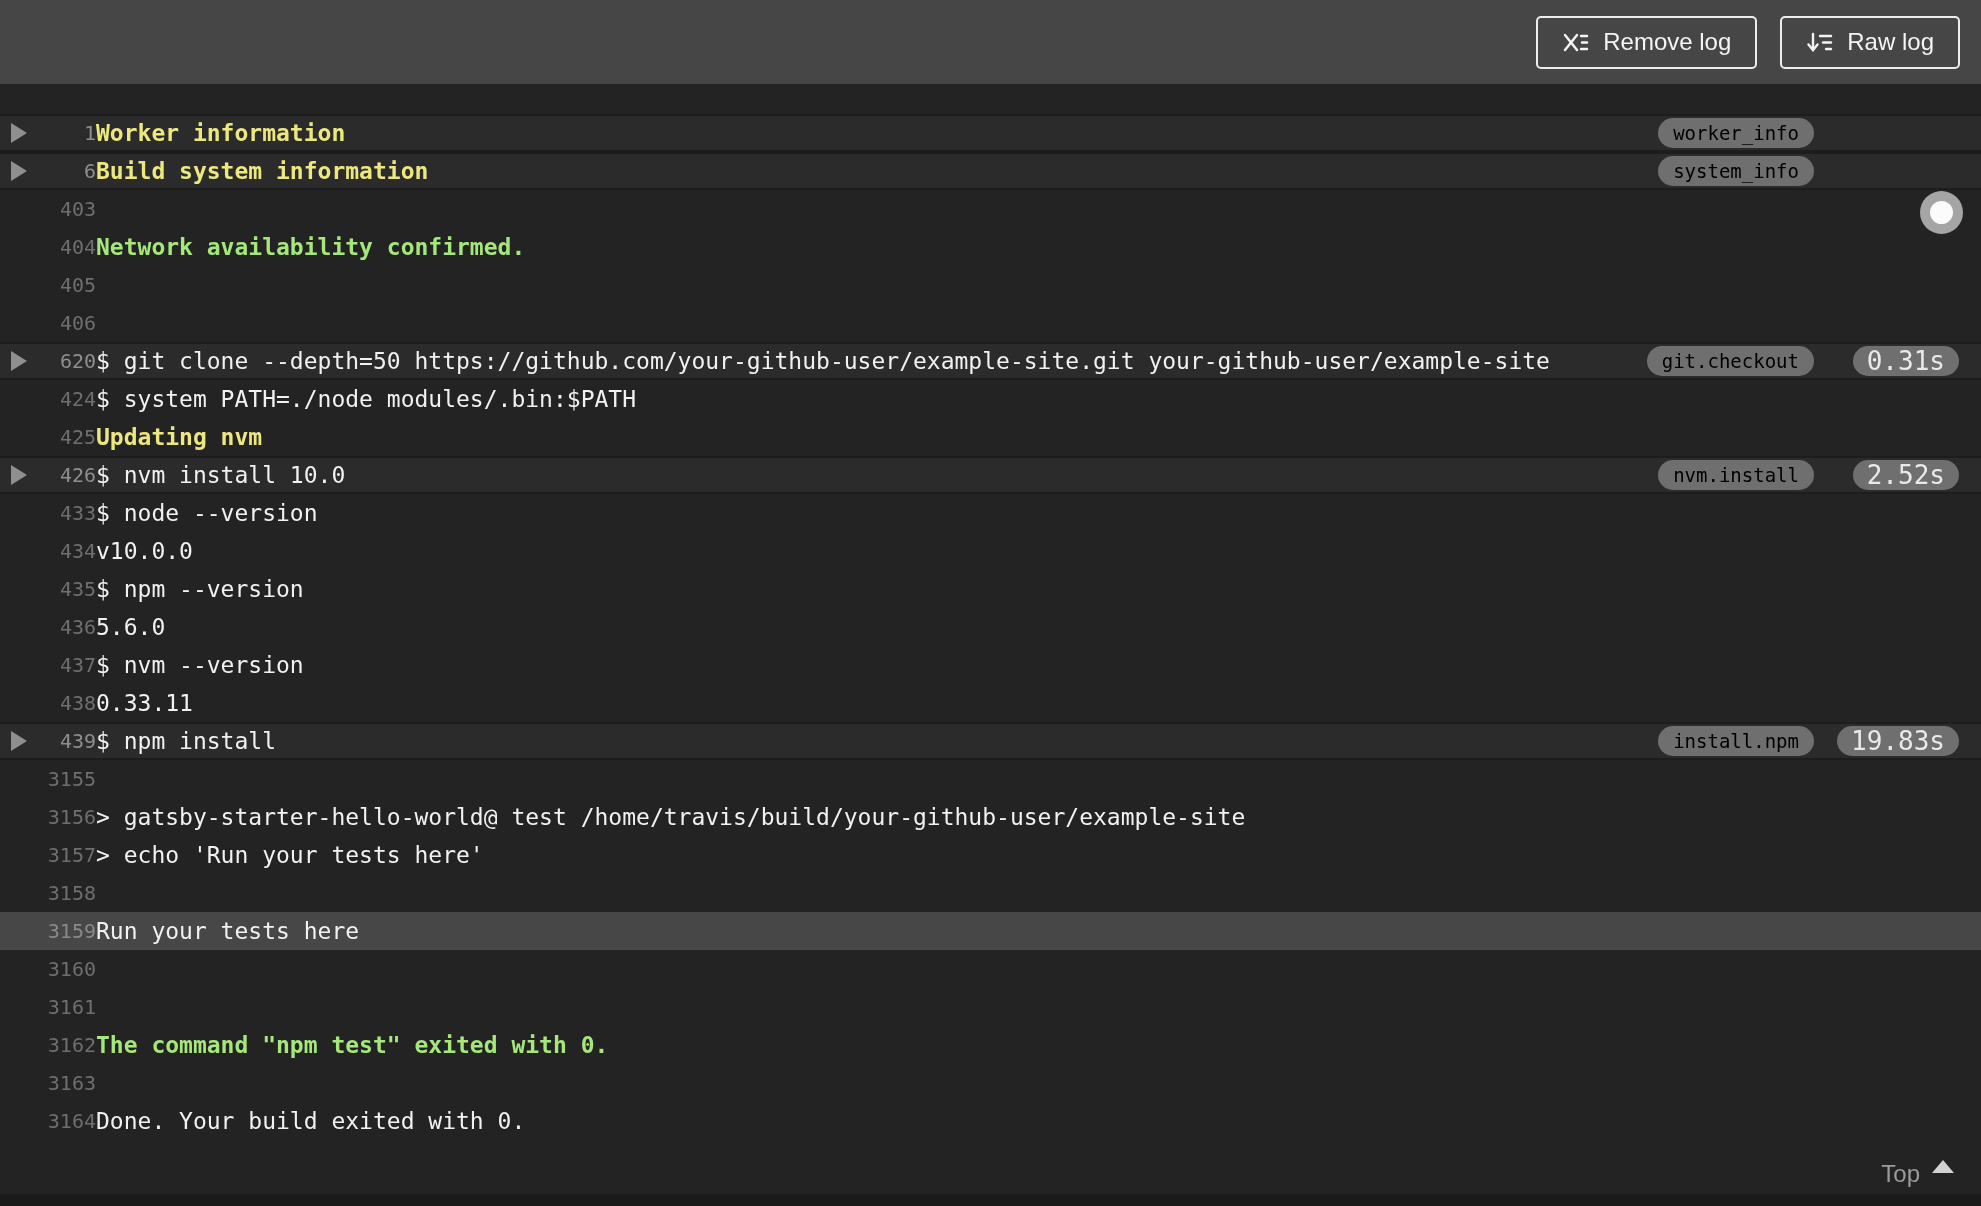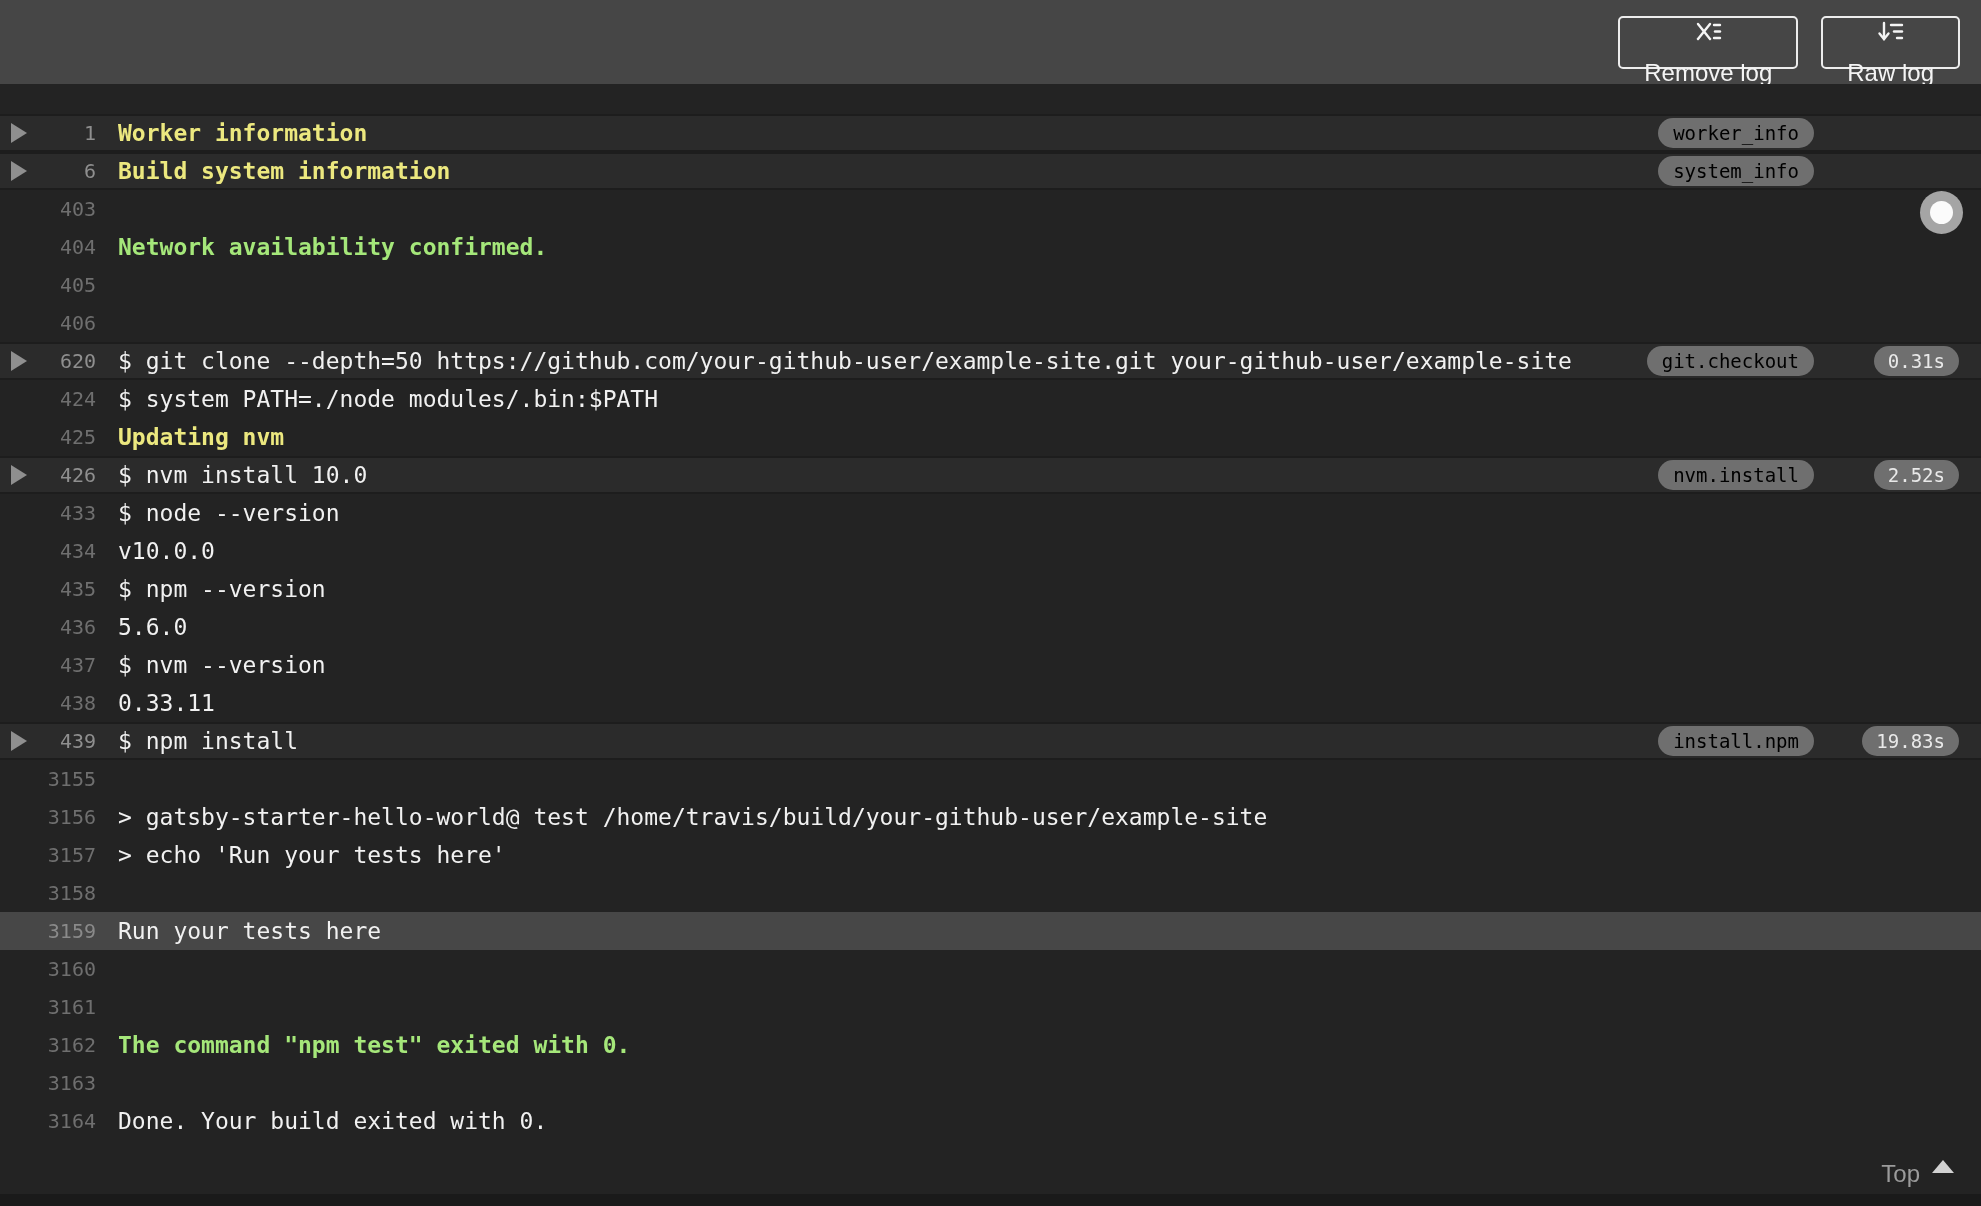--- a/index.html
+++ b/index.html
@@ -39,21 +39,20 @@
     gap: 14px;
     height: 53px;
     padding: 0 24px;
     background: transparent;
     border: 2px solid #ededed;
     border-radius: 5px;
     color: #f4f4f4;
     font-family: "Liberation Sans", sans-serif;
     font-size: 24px;
     cursor: pointer;
-    flex-direction: column;
   }
   .tool-btn svg { display: block; }
 
   
   .log-area {
     position: relative;
     height: 1122px;
     background: var(--log-bg);
     padding-top: 30px;
   }
@@ -90,21 +89,20 @@
     text-align: right;
     font-size: 20px;
     color: var(--gutter-gray);
     cursor: pointer;
   }
   .log-row.fold-header .line-num { color: #8f8f8f; }
   .log-row.highlighted .line-num { color: #8a8a8a; }
 
   .line-text {
     flex: 1;
-    margin-left: 22px;
     font-size: 23px;
     color: var(--log-white);
     white-space: pre;
     overflow: hidden;
   }
   .line-text.yellow { color: var(--log-yellow); font-weight: bold; }
   .line-text.green  { color: var(--log-green);  font-weight: bold; }
 
   .tag-badge {
     flex-shrink: 0;
@@ -119,21 +117,21 @@
   .duration-col {
     flex-shrink: 0;
     width: 125px;
     margin-right: 22px;
     display: flex;
     justify-content: flex-end;
   }
   .duration-badge {
     background: var(--badge-bg);
     color: #e9e9e9;
-    font-size: 19px;
+    font-size: 26px;
     line-height: 30px;
     padding: 0 14px;
     border-radius: 16px;
   }
 
   
   .scroll-dot {
     position: absolute;
     top: 107px; left: 1920px;
     width: 43px; height: 43px;

